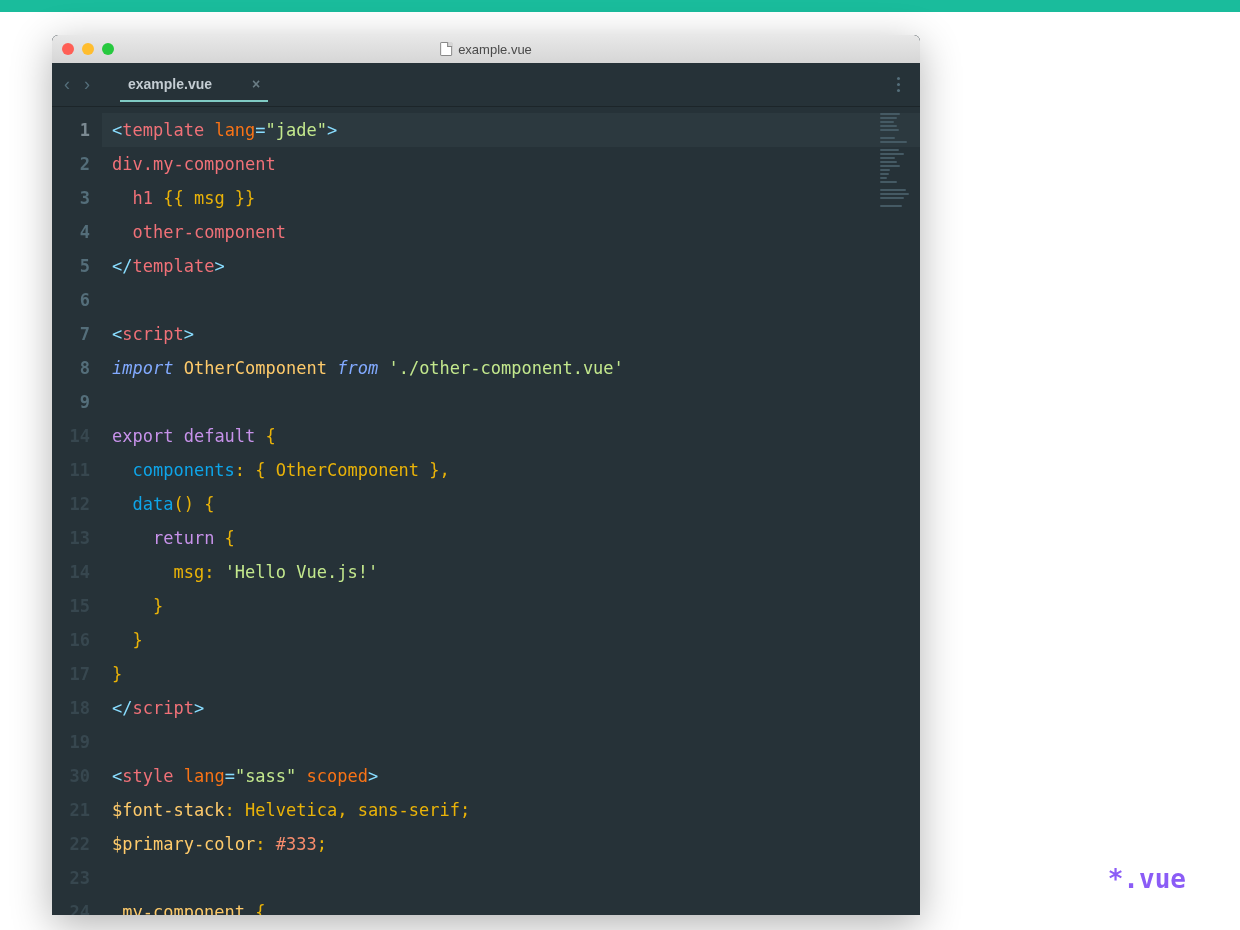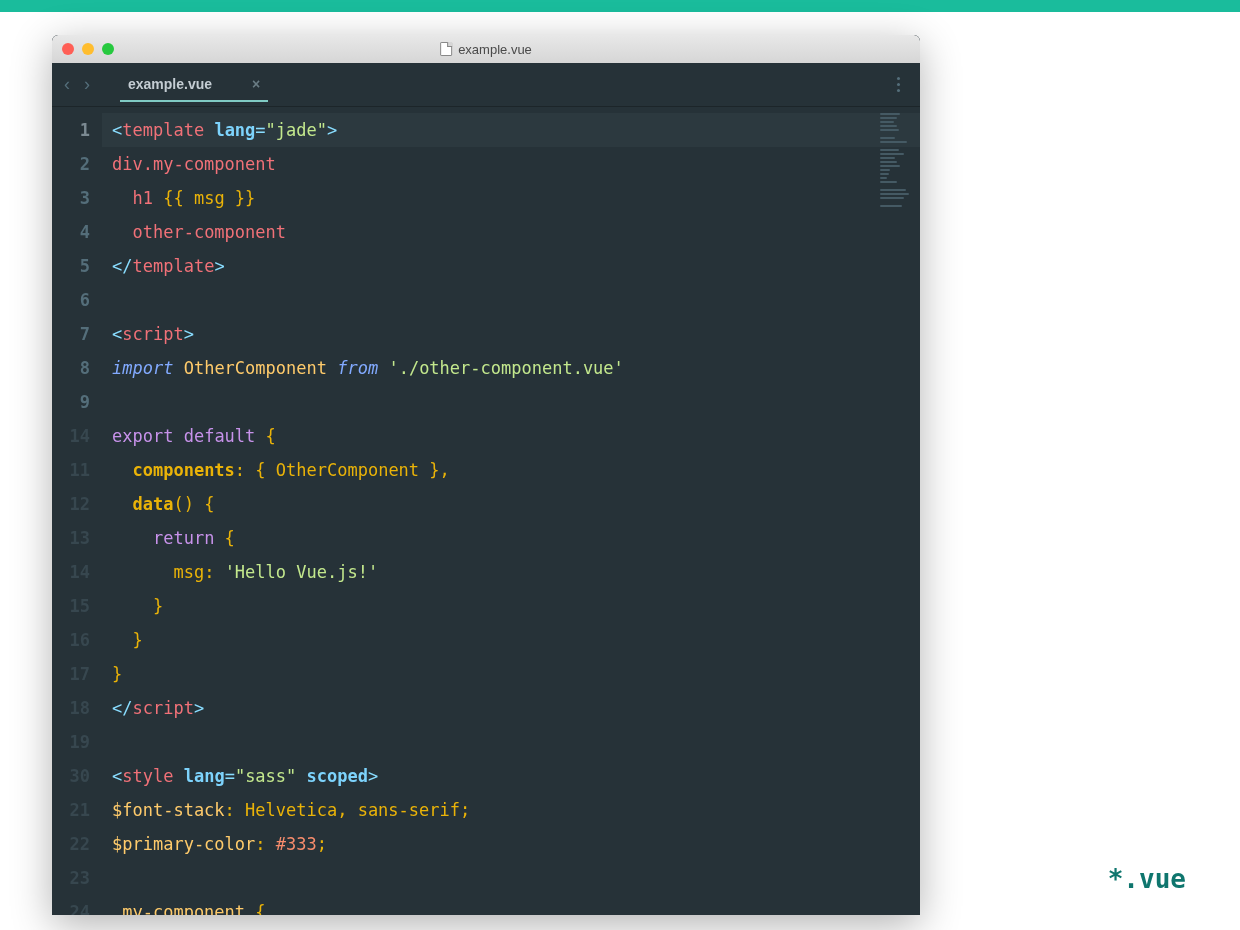--- a/index.html
+++ b/index.html
@@ -166,42 +166,42 @@
       gap: 2px;
       padding: 4px 2px;
     }
     .minimap .ml {
       height: 2px;
       background: #455a64;
       border-radius: 1px;
     }
     
     .c-tag { color: #f07178; }
-    .c-attr { color: #7dd3fc; font-weight: bold; }
+    .c-attr { color: #f97316; }
     .c-kw { color: #c792ea; }
     .c-str { color: #c3e88d; }
-    .c-fn { color: #eab308; font-weight: 700; }
+    .c-fn { color: #0ea5e9; font-weight: 400; }
     .c-pl { color: #abb2bf; }
     .c-punc { color: #89ddff; }
     .c-var { color: #f78c6c; }
     .c-sass { color: #ffcb6b; }
     .c-name { color: #ffcb6b; }
     .c-txt { color: #eab308; }
     .c-ang { color: #89ddff; }
     .c-import { color: #82aaff; font-style: italic; }
     .sidebar-caption {
       position: absolute;
       right: 54px;
       bottom: 36px;
       text-align: left;
     }
     .sidebar-caption .small {
       font-family: "SF Mono", Consolas, monospace;
       font-size: 26px;
-      color: #0f766e;
+      color: #8b5cf6;
       font-weight: 600;
     }
     .sidebar-caption .big {
       font-size: 38px;
       font-weight: 800;
       color: #222;
       letter-spacing: 1px;
     }
   </style>
 </head>

